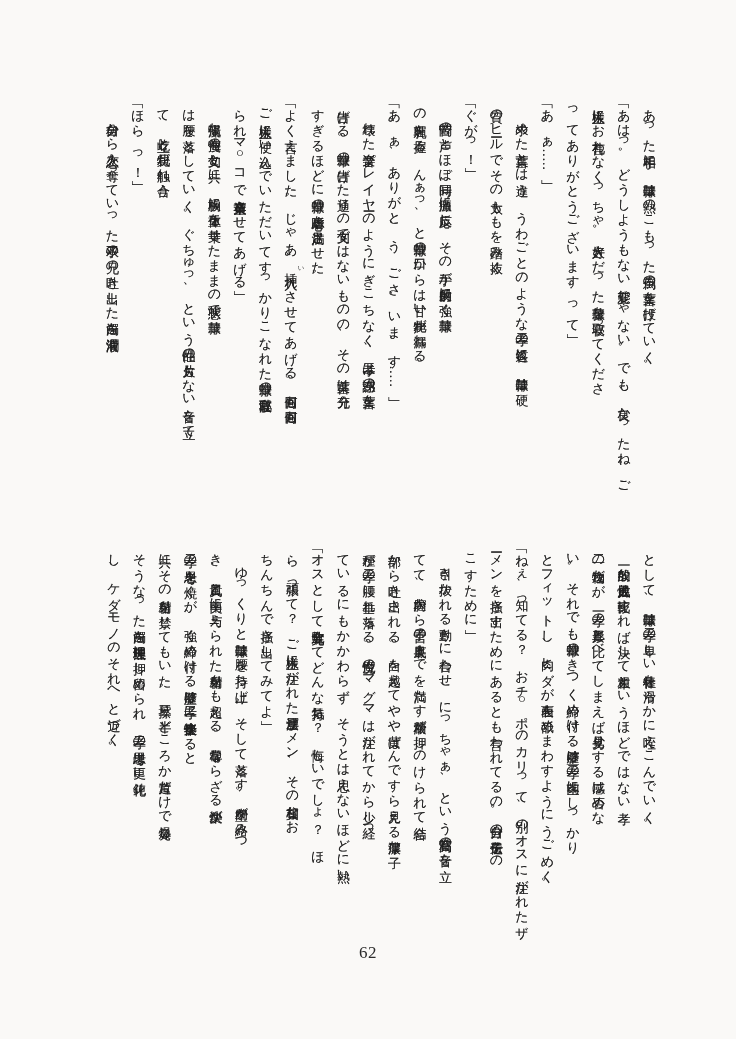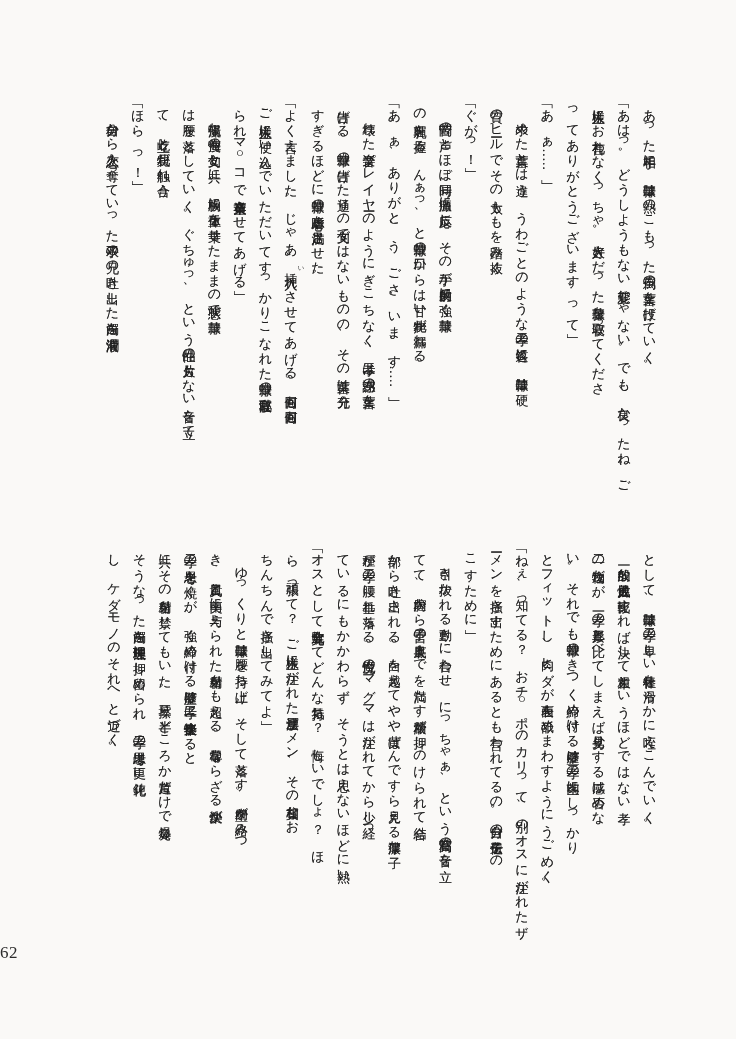--- a/index.html
+++ b/index.html
@@ -50,20 +50,21 @@
   rt {
     font-size: 6.5px;
     letter-spacing: 0;
     text-shadow: none;
   }
   .page-number {
     position: absolute;
     top: 943px;
     left: 0;
     width: 736px;
+    text-align: center;
     font-size: 17px;
     letter-spacing: 0.5px;
     color: #2b2b2b;
   }
 </style>
 </head>
 <body>
 
 <div class="page">
   <div class="dan dan-top">

